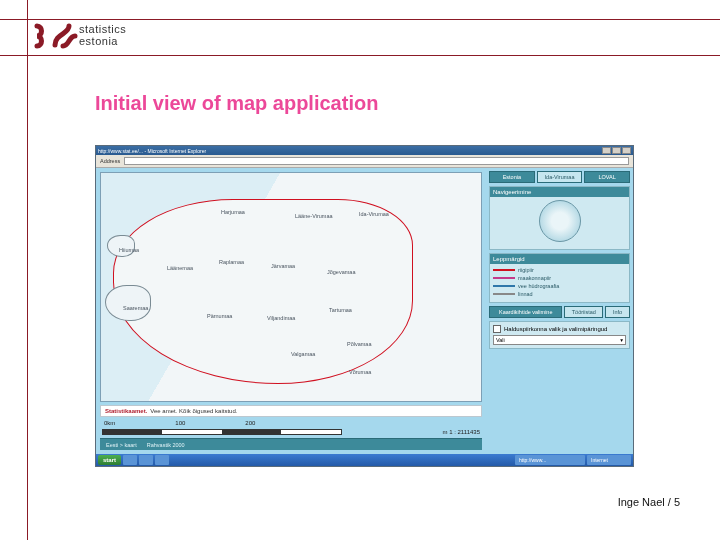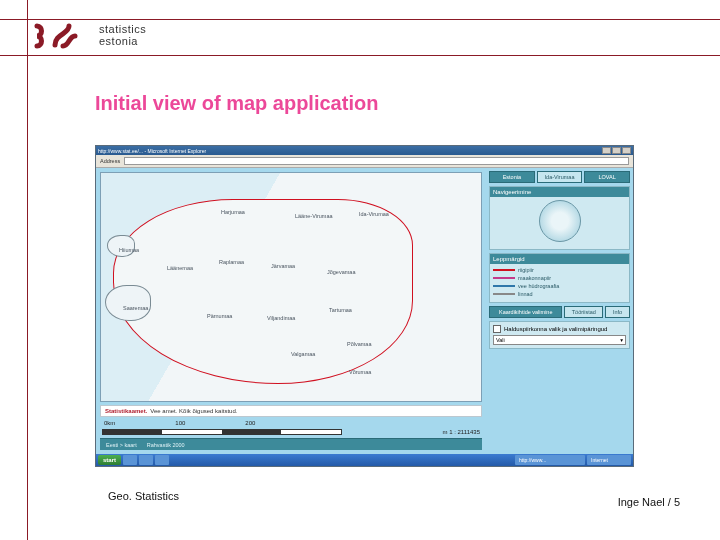--- a/index.html
+++ b/index.html
@@ -22,21 +22,21 @@
     top: 0; bottom: 0;
     width: 1px;
     background: #8b1a26;
   }
   .logo {
     position: absolute;
     left: 33px;
     top: 22px;
     display: flex;
     align-items: center;
-    gap: 20px;
+    gap: 0;
   }
   .logo svg { display: block; }
   .logo-text {
     font-size: 11px;
     line-height: 1.05;
     color: #333;
     letter-spacing: 0.5px;
   }
   .title {
     position: absolute;
@@ -409,15 +409,14 @@
     <div class="task-item" style="width:14px"></div>
     <div class="task-item" style="width:14px"></div>
     <div class="task-item" style="width:14px"></div>
     <div style="flex:1"></div>
     <div class="task-item" style="width:70px">http://www...</div>
     <div class="task-item" style="width:44px">Internet</div>
   </div>
 </div>
 
 <div class="footer-left">
-  <div>Geo. Statistics</div>
 </div>
 <div class="footer-right">Inge Nael / 5</div>
 
 </body></html>

